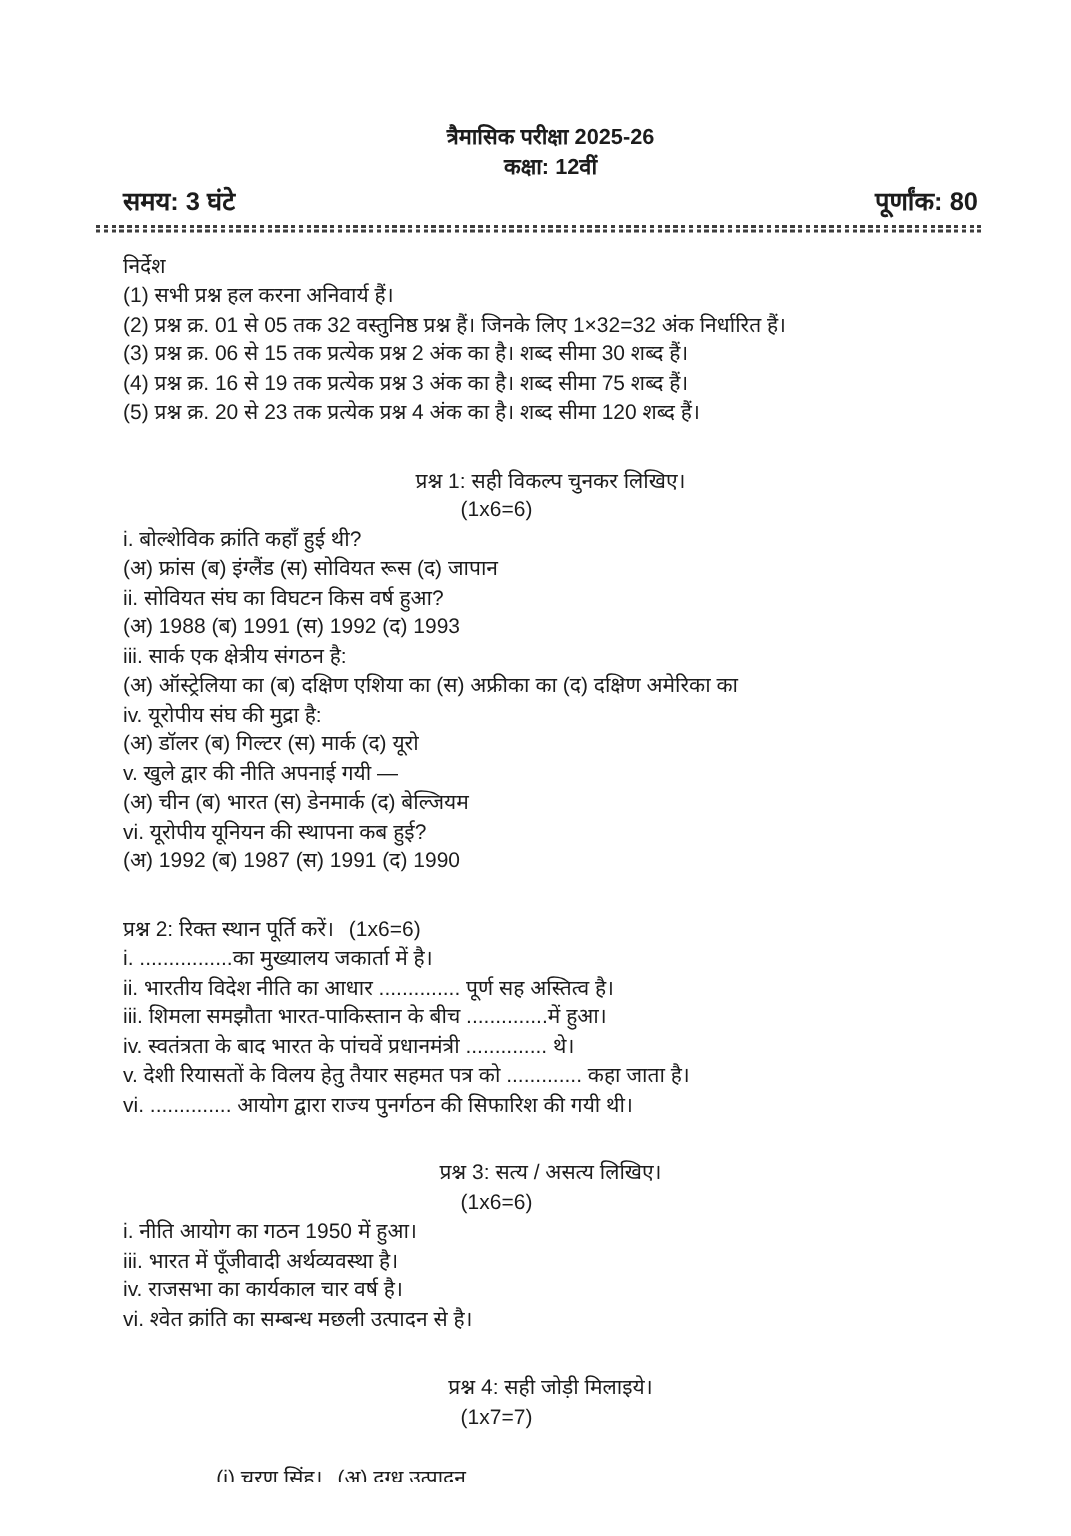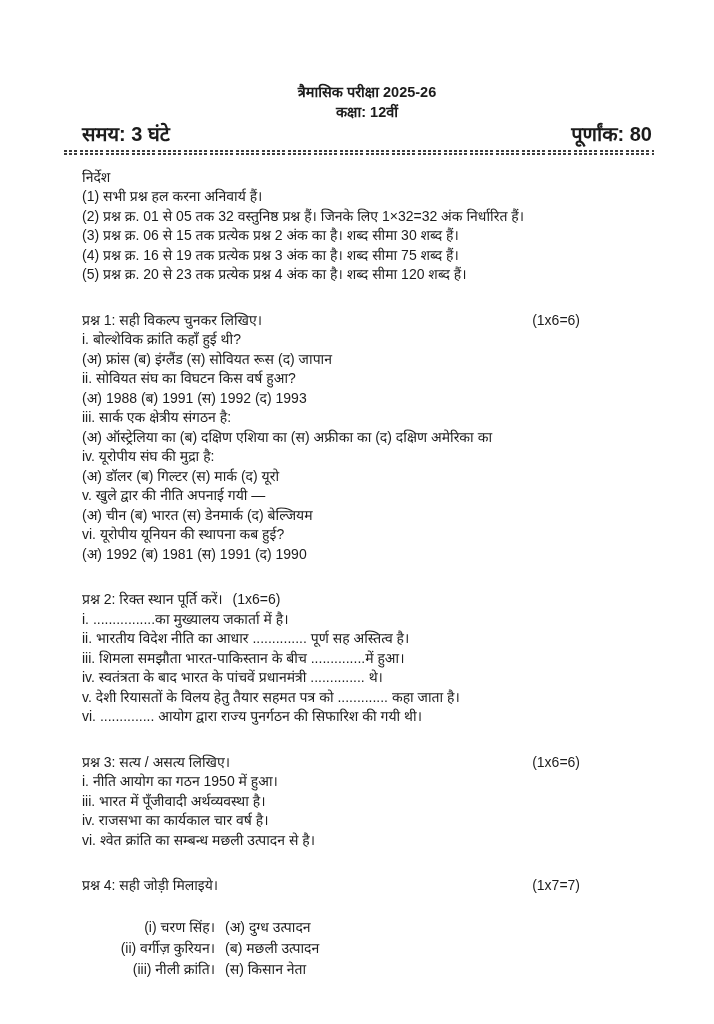--- a/index.html
+++ b/index.html
@@ -20,21 +20,21 @@
     color: #1c1c1c;
     overflow: hidden;
   }
   .header-block { text-align: center; font-weight: bold; }
   .header-line { font-size: 14.5px; line-height: 20px; }
   .meta-row {
     display: flex;
     justify-content: space-between;
     font-weight: bold;
     margin-top: 3px;
-    font-size: 20px;
+    font-size: 17px;
     gap: 32px;
   }
   .separator {
     margin-top: 5px;
     margin-left: -18px;
     margin-right: -2px;
     display: flex;
     flex-direction: column;
     gap: 1px;
   }
@@ -42,20 +42,21 @@
     height: 2px;
     background: repeating-linear-gradient(90deg, #3d3d3d 0 3px, transparent 3px 5.2px);
   }
   .instructions { margin-top: 13px; }
   .line { min-height: 19.5px; }
   .question { margin-top: 26px; }
   .q-head {
     display: flex;
     justify-content: space-between;
     align-items: center;
+    flex-direction: column;
   }
   .q-marks { margin-right: 72px; white-space: nowrap; }
   .q-head-inline .q-marks-inline { margin-left: 6px; }
   .match-list { margin-top: 21px; }
   .match-row { display: flex; line-height: 21px; }
   .match-left { min-width: 143px; padding-right: 10px; box-sizing: border-box; text-align: right; }
 </style>
 </head>
 <body>
 
@@ -92,21 +93,21 @@
     <div class="line">(अ) फ्रांस  (ब) इंग्लैंड  (स) सोवियत रूस  (द) जापान</div>
     <div class="line">ii. सोवियत संघ का विघटन किस वर्ष हुआ?</div>
     <div class="line">(अ) 1988  (ब) 1991  (स) 1992  (द) 1993</div>
     <div class="line">iii. सार्क एक क्षेत्रीय संगठन है:</div>
     <div class="line">(अ) ऑस्ट्रेलिया का  (ब) दक्षिण एशिया का  (स) अफ्रीका का  (द) दक्षिण अमेरिका का</div>
     <div class="line">iv. यूरोपीय संघ की मुद्रा है:</div>
     <div class="line">(अ) डॉलर  (ब) गिल्टर  (स) मार्क  (द) यूरो</div>
     <div class="line">v. खुले द्वार की नीति अपनाई गयी —</div>
     <div class="line">(अ) चीन  (ब) भारत  (स) डेनमार्क  (द) बेल्जियम</div>
     <div class="line">vi. यूरोपीय यूनियन की स्थापना कब हुई?</div>
-    <div class="line">(अ) 1992  (ब) 1981  (स) 1991  (द) 1990</div>
+    <div class="line">(अ) 1992  (ब) 1987  (स) 1991  (द) 1990</div>
   </div>
 
   <div class="question q-head-inline">
     <div class="line">
       <span>प्रश्न 2: रिक्त स्थान पूर्ति करें।</span>
       <span class="q-marks-inline">(1x6=6)</span>
     </div>
     <div class="line">i. ................का मुख्यालय जकार्ता में है।</div>
     <div class="line">ii. भारतीय विदेश नीति का आधार .............. पूर्ण सह अस्तित्व है।</div>
     <div class="line">iii. शिमला समझौता भारत-पाकिस्तान के बीच ..............में हुआ।</div>

